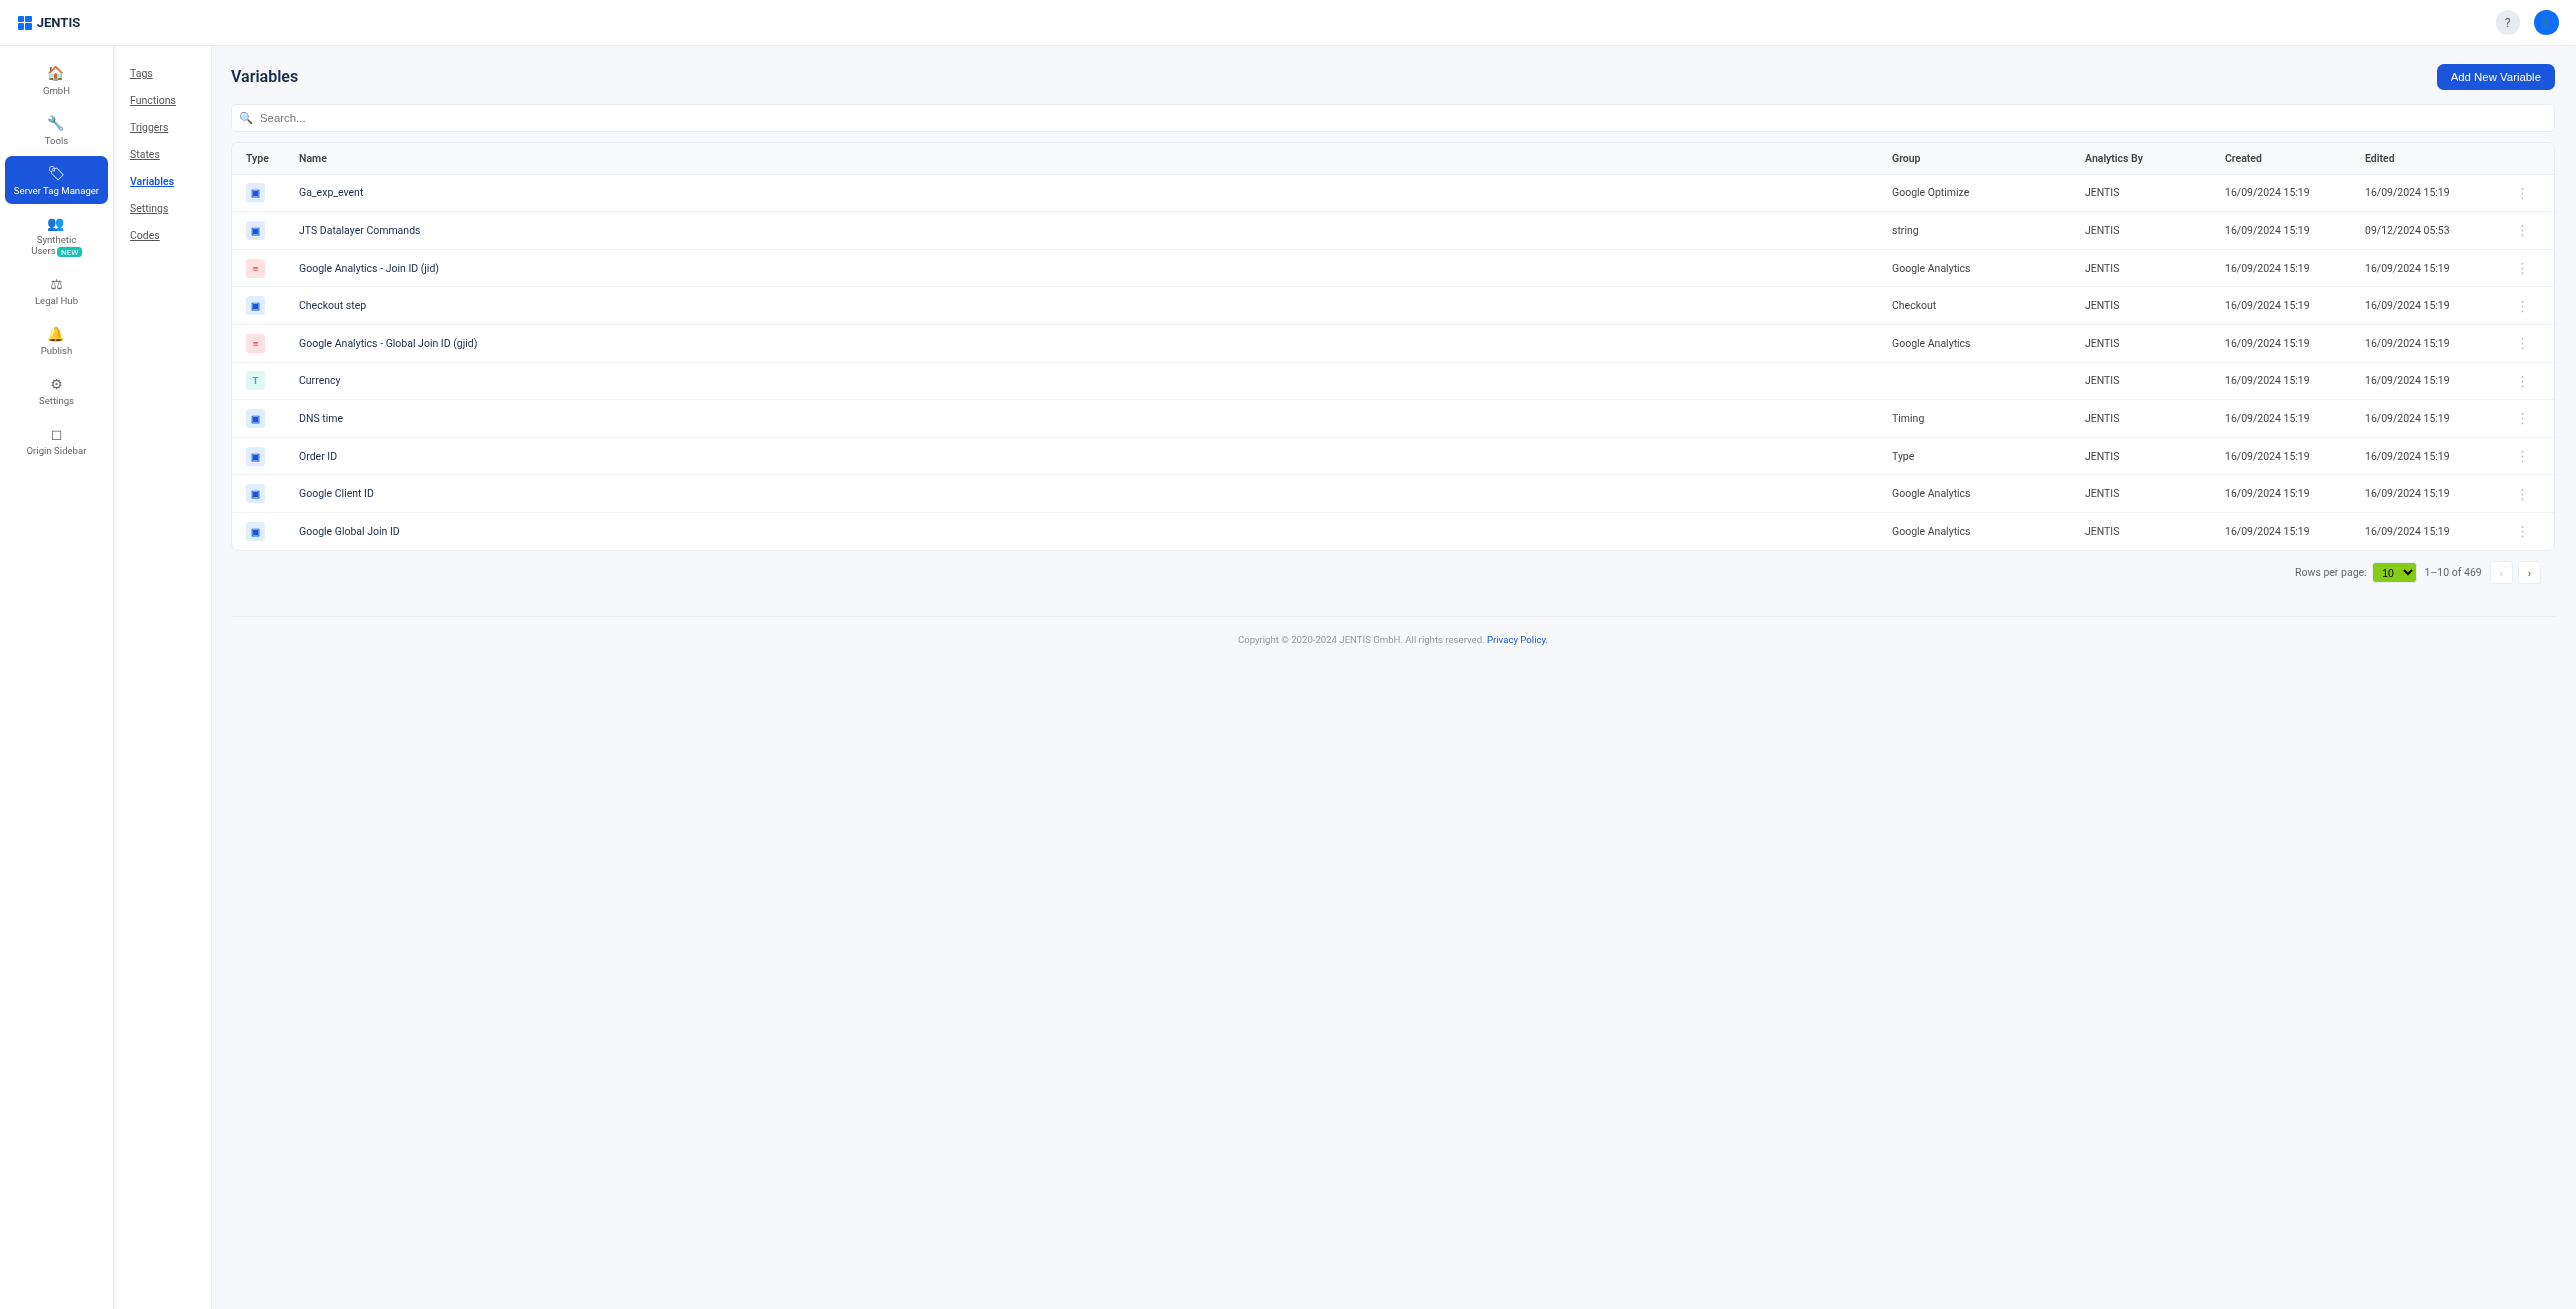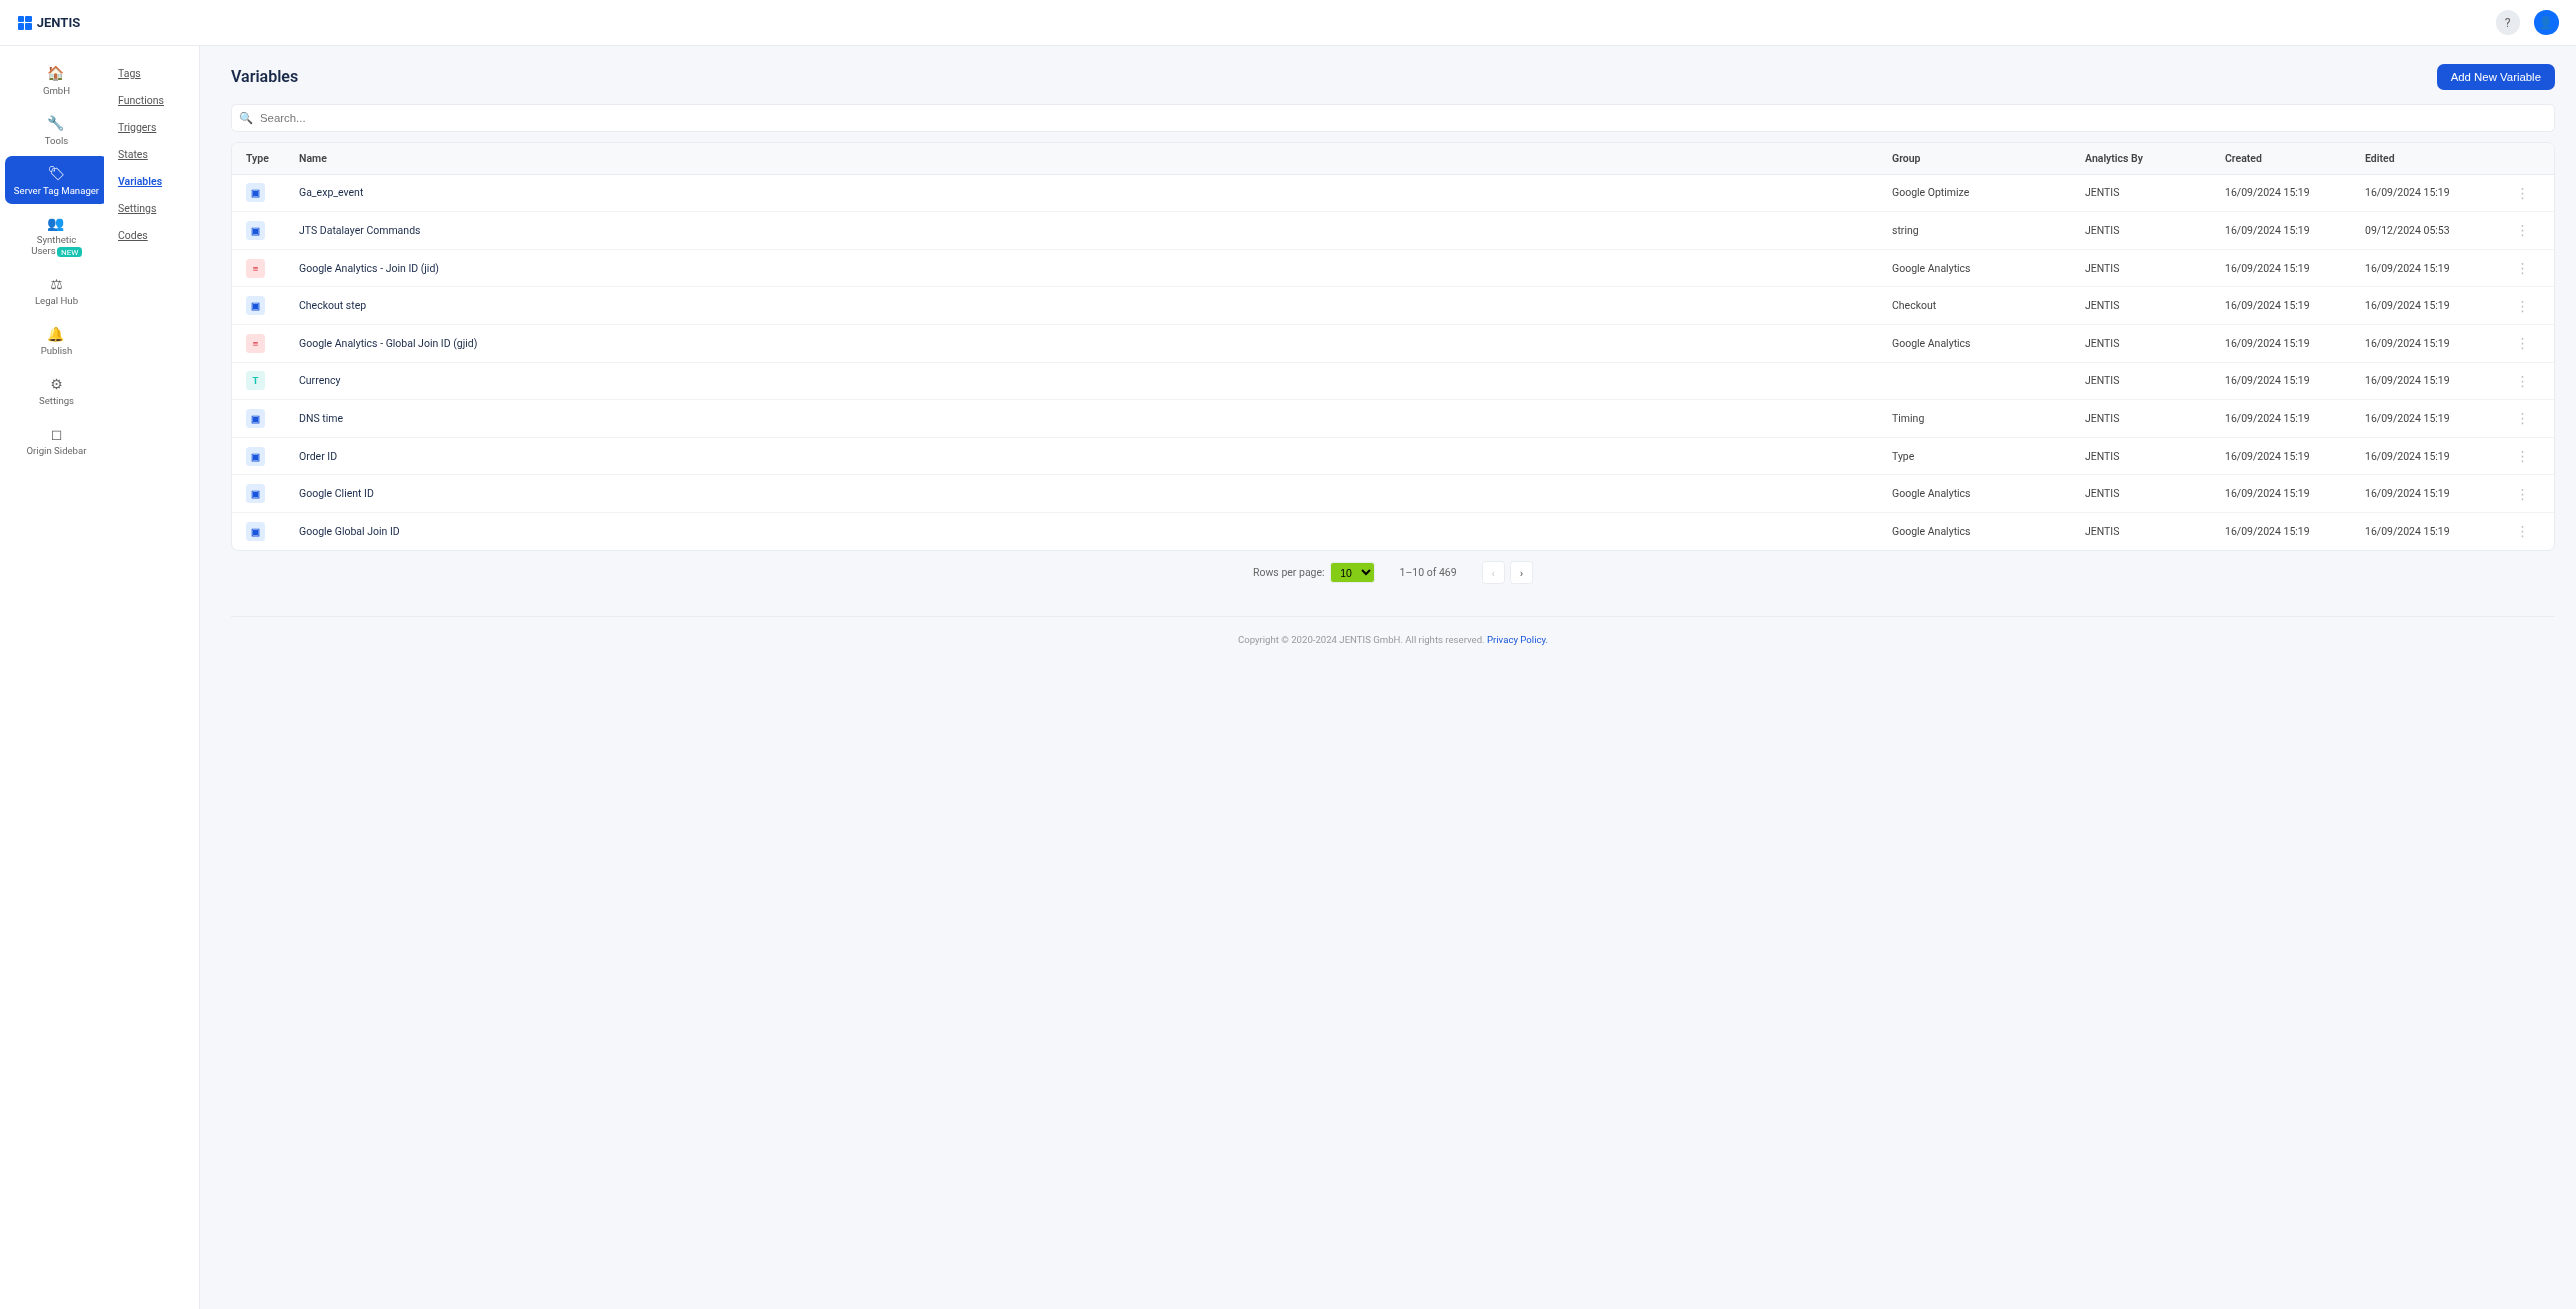--- a/index.html
+++ b/index.html
@@ -36,21 +36,21 @@
     .nav-item.active { background: #1a56db; color: #fff; }
     .nav-item .nav-icon { font-size: 14px; }
     .nav-item .nav-badge {
       background: #17c3b2; color: #fff; font-size: 8px; padding: 0.9px 3.5px;
       border-radius: 3.5px; margin-left: 1.8px;
     }
 
     
     .sub-sidebar {
       width: 96px; background: #fff; border-right: 0.9px solid #e8ecf0;
-      padding: 14px 0; position: fixed; top: 46px; bottom: 0; left: 104px;
+      padding: 14px 0; position: fixed; top: 46px; bottom: 0; left: 116px;
       overflow-y: auto;
     }
     .sub-nav-item {
       padding: 7px 14px; cursor: pointer; color: #555; font-size: 10.5px;
       display: block;
     }
     .sub-nav-item.active { color: #1a56db; font-weight: 600; }
 
     
     .main-content {
@@ -109,22 +109,22 @@
     }
     .type-icon.blue { background: #e0edff; color: #1a56db; }
     .type-icon.red { background: #ffe0e0; color: #dc3545; }
     .type-icon.teal { background: #e0f7f5; color: #17c3b2; }
 
     
     .three-dot { color: #bbb; font-size: 14px; cursor: pointer; text-align: center; }
 
     
     .pagination {
-      display: flex; align-items: center; justify-content: center;
-      padding: 10.5px 14px; gap: 25px; font-size: 10.5px; color: #666;
+      display: flex; align-items: center; justify-content: flex-end;
+      padding: 10.5px 14px; gap: 8px; font-size: 10.5px; color: #666;
     }
     .rows-per-page { display: flex; align-items: center; gap: 5.3px; }
     .rows-select {
       border: 0.9px solid #e8ecf0; border-radius: 3.5px; padding: 2.6px 5.3px;
       font-size: 10.5px; cursor: pointer; background: #84cc16;
     }
     .page-nav { display: flex; align-items: center; gap: 5.3px; }
     .page-btn {
       width: 23px; height: 23px; border: 0.9px solid #e8ecf0; border-radius: 3.5px;
       display: flex; align-items: center; justify-content: center;

